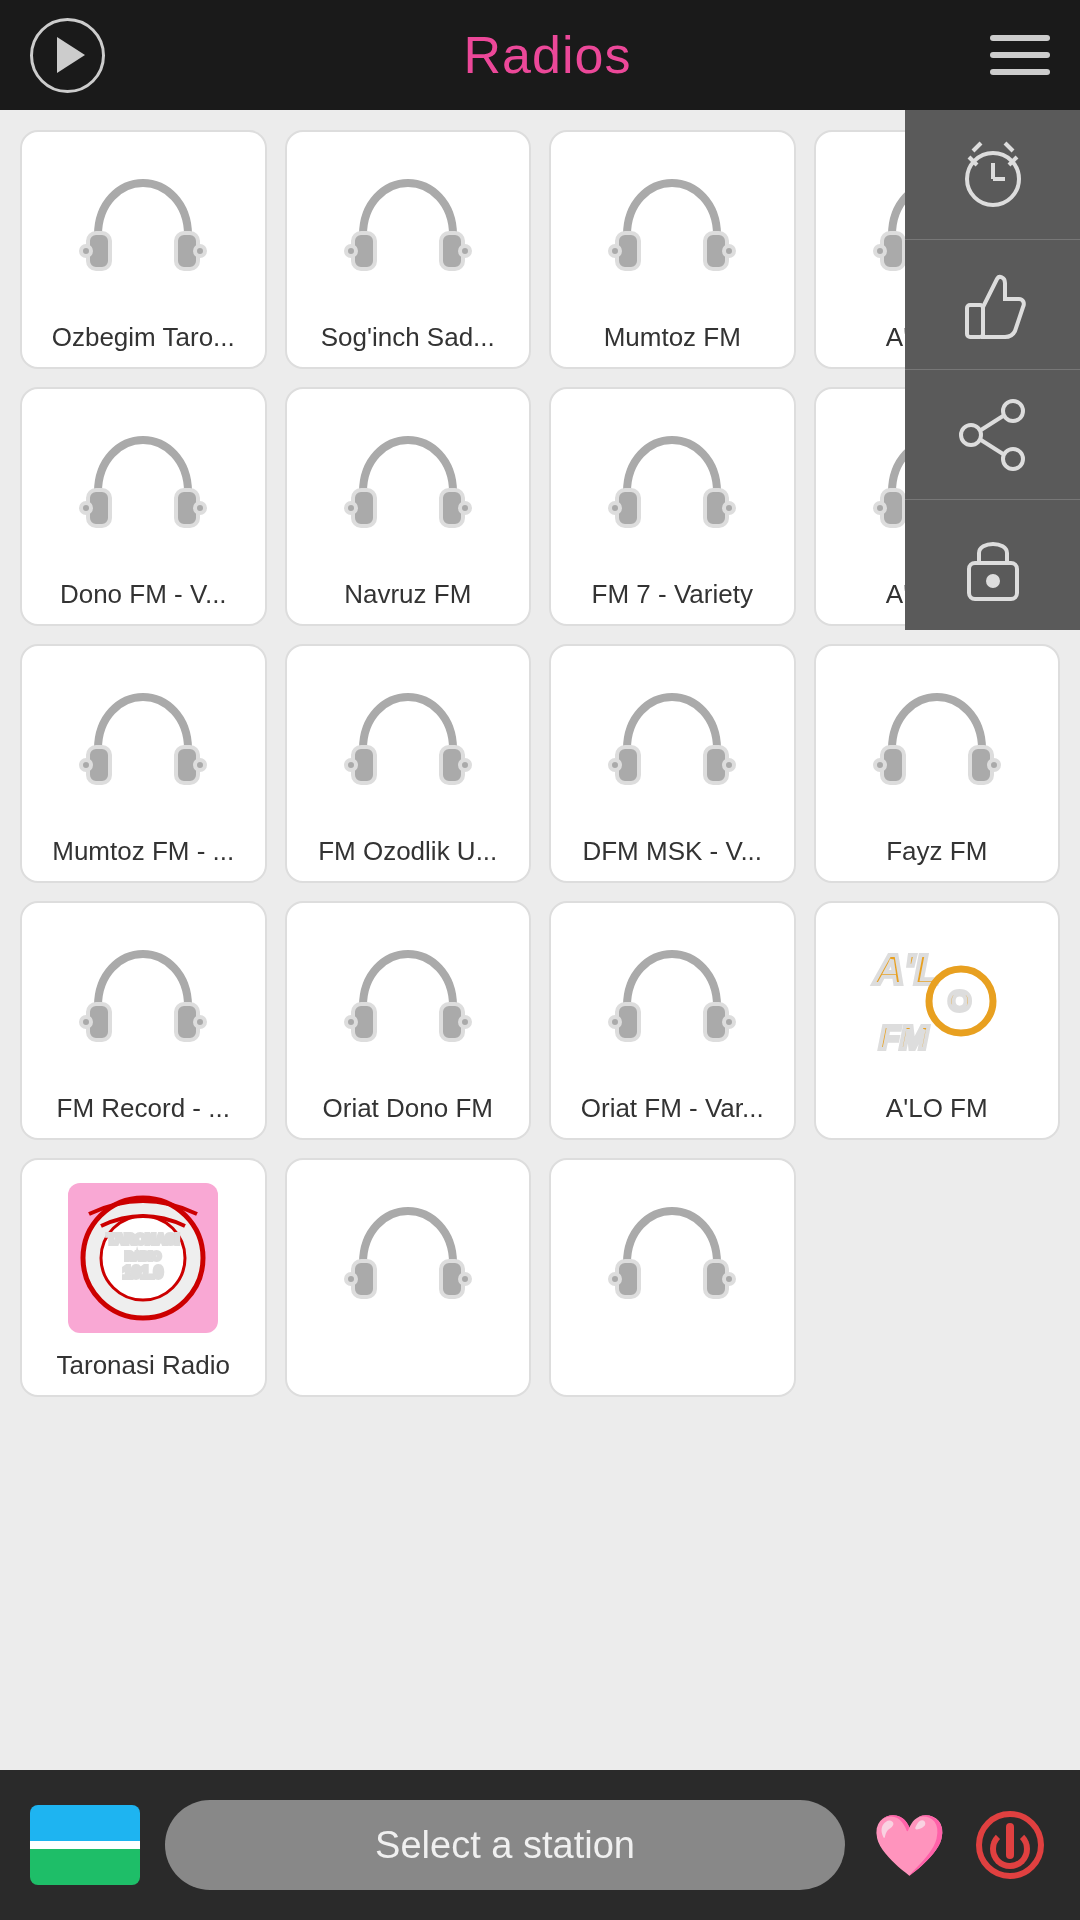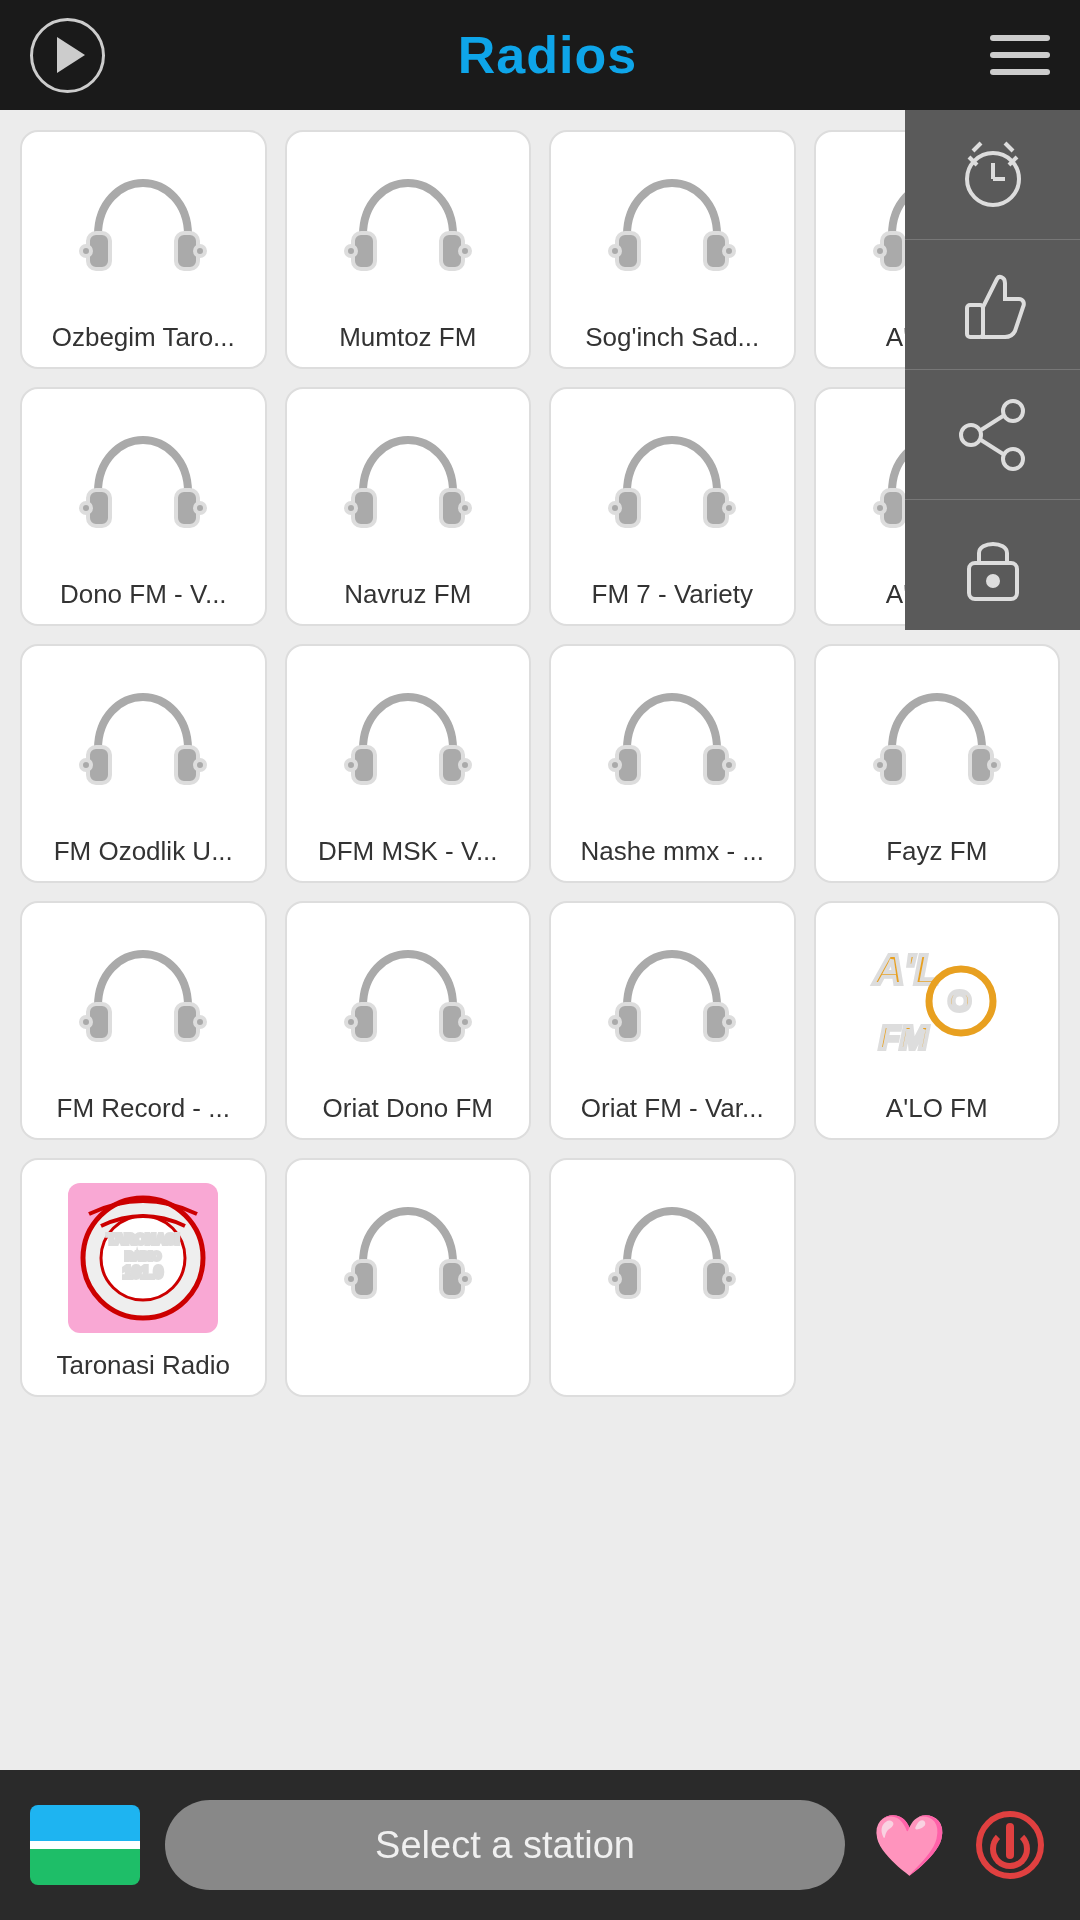--- a/index.html
+++ b/index.html
@@ -37,23 +37,23 @@
     }
     .play-btn-triangle {
       width: 0;
       height: 0;
       border-top: 18px solid transparent;
       border-bottom: 18px solid transparent;
       border-left: 28px solid #ccc;
       margin-left: 6px;
     }
     .header-title {
-      color: #0ea5e9;
+      color: #ec4899;
       font-size: 52px;
-      font-weight: bold;
+      font-weight: normal;
       letter-spacing: 1px;
     }
     .hamburger-btn {
       width: 60px;
       height: 50px;
       display: flex;
       flex-direction: column;
       justify-content: space-between;
       cursor: pointer;
       background: transparent;
@@ -314,48 +314,48 @@
           <svg width="130" height="130" viewBox="0 0 130 130" fill="none">
         <path d="M20 70 C20 38 42 18 65 18 C88 18 110 38 110 70" stroke="#aaa" stroke-width="8" fill="none" stroke-linecap="round"></path>
         <rect x="10" y="68" width="22" height="36" rx="8" fill="#aaa"></rect>
         <rect x="98" y="68" width="22" height="36" rx="8" fill="#aaa"></rect>
         <line x1="20" y1="86" x2="8" y2="86" stroke="#aaa" stroke-width="5"></line>
         <circle cx="8" cy="86" r="5" fill="#aaa"></circle>
         <line x1="110" y1="86" x2="122" y2="86" stroke="#aaa" stroke-width="5"></line>
         <circle cx="122" cy="86" r="5" fill="#aaa"></circle>
       </svg>
         </div>
+        <span class="station-label">Sog'inch Sad...</span>
+      </div>
+      <div class="station-card">
+        <div class="station-icon-wrap">
+          <svg width="130" height="130" viewBox="0 0 130 130" fill="none">
+        <path d="M20 70 C20 38 42 18 65 18 C88 18 110 38 110 70" stroke="#aaa" stroke-width="8" fill="none" stroke-linecap="round"></path>
+        <rect x="10" y="68" width="22" height="36" rx="8" fill="#aaa"></rect>
+        <rect x="98" y="68" width="22" height="36" rx="8" fill="#aaa"></rect>
+        <line x1="20" y1="86" x2="8" y2="86" stroke="#aaa" stroke-width="5"></line>
+        <circle cx="8" cy="86" r="5" fill="#aaa"></circle>
+        <line x1="110" y1="86" x2="122" y2="86" stroke="#aaa" stroke-width="5"></line>
+        <circle cx="122" cy="86" r="5" fill="#aaa"></circle>
+      </svg>
+        </div>
         <span class="station-label">Mumtoz FM</span>
       </div>
       <div class="station-card">
         <div class="station-icon-wrap">
           <svg width="130" height="130" viewBox="0 0 130 130" fill="none">
         <path d="M20 70 C20 38 42 18 65 18 C88 18 110 38 110 70" stroke="#aaa" stroke-width="8" fill="none" stroke-linecap="round"></path>
         <rect x="10" y="68" width="22" height="36" rx="8" fill="#aaa"></rect>
         <rect x="98" y="68" width="22" height="36" rx="8" fill="#aaa"></rect>
         <line x1="20" y1="86" x2="8" y2="86" stroke="#aaa" stroke-width="5"></line>
         <circle cx="8" cy="86" r="5" fill="#aaa"></circle>
         <line x1="110" y1="86" x2="122" y2="86" stroke="#aaa" stroke-width="5"></line>
         <circle cx="122" cy="86" r="5" fill="#aaa"></circle>
       </svg>
         </div>
-        <span class="station-label">Sog'inch Sad...</span>
-      </div>
-      <div class="station-card">
-        <div class="station-icon-wrap">
-          <svg width="130" height="130" viewBox="0 0 130 130" fill="none">
-        <path d="M20 70 C20 38 42 18 65 18 C88 18 110 38 110 70" stroke="#aaa" stroke-width="8" fill="none" stroke-linecap="round"></path>
-        <rect x="10" y="68" width="22" height="36" rx="8" fill="#aaa"></rect>
-        <rect x="98" y="68" width="22" height="36" rx="8" fill="#aaa"></rect>
-        <line x1="20" y1="86" x2="8" y2="86" stroke="#aaa" stroke-width="5"></line>
-        <circle cx="8" cy="86" r="5" fill="#aaa"></circle>
-        <line x1="110" y1="86" x2="122" y2="86" stroke="#aaa" stroke-width="5"></line>
-        <circle cx="122" cy="86" r="5" fill="#aaa"></circle>
-      </svg>
-        </div>
         <span class="station-label">A'LO FM</span>
       </div>
       <div class="station-card">
         <div class="station-icon-wrap">
           <svg width="130" height="130" viewBox="0 0 130 130" fill="none">
         <path d="M20 70 C20 38 42 18 65 18 C88 18 110 38 110 70" stroke="#aaa" stroke-width="8" fill="none" stroke-linecap="round"></path>
         <rect x="10" y="68" width="22" height="36" rx="8" fill="#aaa"></rect>
         <rect x="98" y="68" width="22" height="36" rx="8" fill="#aaa"></rect>
         <line x1="20" y1="86" x2="8" y2="86" stroke="#aaa" stroke-width="5"></line>
         <circle cx="8" cy="86" r="5" fill="#aaa"></circle>
@@ -412,49 +412,49 @@
           <svg width="130" height="130" viewBox="0 0 130 130" fill="none">
         <path d="M20 70 C20 38 42 18 65 18 C88 18 110 38 110 70" stroke="#aaa" stroke-width="8" fill="none" stroke-linecap="round"></path>
         <rect x="10" y="68" width="22" height="36" rx="8" fill="#aaa"></rect>
         <rect x="98" y="68" width="22" height="36" rx="8" fill="#aaa"></rect>
         <line x1="20" y1="86" x2="8" y2="86" stroke="#aaa" stroke-width="5"></line>
         <circle cx="8" cy="86" r="5" fill="#aaa"></circle>
         <line x1="110" y1="86" x2="122" y2="86" stroke="#aaa" stroke-width="5"></line>
         <circle cx="122" cy="86" r="5" fill="#aaa"></circle>
       </svg>
         </div>
+        <span class="station-label">Mumtoz FM - ...</span>
+      </div>
+      <div class="station-card">
+        <div class="station-icon-wrap">
+          <svg width="130" height="130" viewBox="0 0 130 130" fill="none">
+        <path d="M20 70 C20 38 42 18 65 18 C88 18 110 38 110 70" stroke="#aaa" stroke-width="8" fill="none" stroke-linecap="round"></path>
+        <rect x="10" y="68" width="22" height="36" rx="8" fill="#aaa"></rect>
+        <rect x="98" y="68" width="22" height="36" rx="8" fill="#aaa"></rect>
+        <line x1="20" y1="86" x2="8" y2="86" stroke="#aaa" stroke-width="5"></line>
+        <circle cx="8" cy="86" r="5" fill="#aaa"></circle>
+        <line x1="110" y1="86" x2="122" y2="86" stroke="#aaa" stroke-width="5"></line>
+        <circle cx="122" cy="86" r="5" fill="#aaa"></circle>
+      </svg>
+        </div>
         <span class="station-label">FM Ozodlik U...</span>
       </div>
       <div class="station-card">
         <div class="station-icon-wrap">
           <svg width="130" height="130" viewBox="0 0 130 130" fill="none">
         <path d="M20 70 C20 38 42 18 65 18 C88 18 110 38 110 70" stroke="#aaa" stroke-width="8" fill="none" stroke-linecap="round"></path>
         <rect x="10" y="68" width="22" height="36" rx="8" fill="#aaa"></rect>
         <rect x="98" y="68" width="22" height="36" rx="8" fill="#aaa"></rect>
         <line x1="20" y1="86" x2="8" y2="86" stroke="#aaa" stroke-width="5"></line>
         <circle cx="8" cy="86" r="5" fill="#aaa"></circle>
         <line x1="110" y1="86" x2="122" y2="86" stroke="#aaa" stroke-width="5"></line>
         <circle cx="122" cy="86" r="5" fill="#aaa"></circle>
       </svg>
         </div>
         <span class="station-label">DFM MSK - V...</span>
-      </div>
-      <div class="station-card">
-        <div class="station-icon-wrap">
-          <svg width="130" height="130" viewBox="0 0 130 130" fill="none">
-        <path d="M20 70 C20 38 42 18 65 18 C88 18 110 38 110 70" stroke="#aaa" stroke-width="8" fill="none" stroke-linecap="round"></path>
-        <rect x="10" y="68" width="22" height="36" rx="8" fill="#aaa"></rect>
-        <rect x="98" y="68" width="22" height="36" rx="8" fill="#aaa"></rect>
-        <line x1="20" y1="86" x2="8" y2="86" stroke="#aaa" stroke-width="5"></line>
-        <circle cx="8" cy="86" r="5" fill="#aaa"></circle>
-        <line x1="110" y1="86" x2="122" y2="86" stroke="#aaa" stroke-width="5"></line>
-        <circle cx="122" cy="86" r="5" fill="#aaa"></circle>
-      </svg>
-        </div>
-        <span class="station-label">Nashe mmx - ...</span>
       </div>
       <div class="station-card">
         <div class="station-icon-wrap">
           <svg width="130" height="130" viewBox="0 0 130 130" fill="none">
         <path d="M20 70 C20 38 42 18 65 18 C88 18 110 38 110 70" stroke="#aaa" stroke-width="8" fill="none" stroke-linecap="round"></path>
         <rect x="10" y="68" width="22" height="36" rx="8" fill="#aaa"></rect>
         <rect x="98" y="68" width="22" height="36" rx="8" fill="#aaa"></rect>
         <line x1="20" y1="86" x2="8" y2="86" stroke="#aaa" stroke-width="5"></line>
         <circle cx="8" cy="86" r="5" fill="#aaa"></circle>
         <line x1="110" y1="86" x2="122" y2="86" stroke="#aaa" stroke-width="5"></line>

